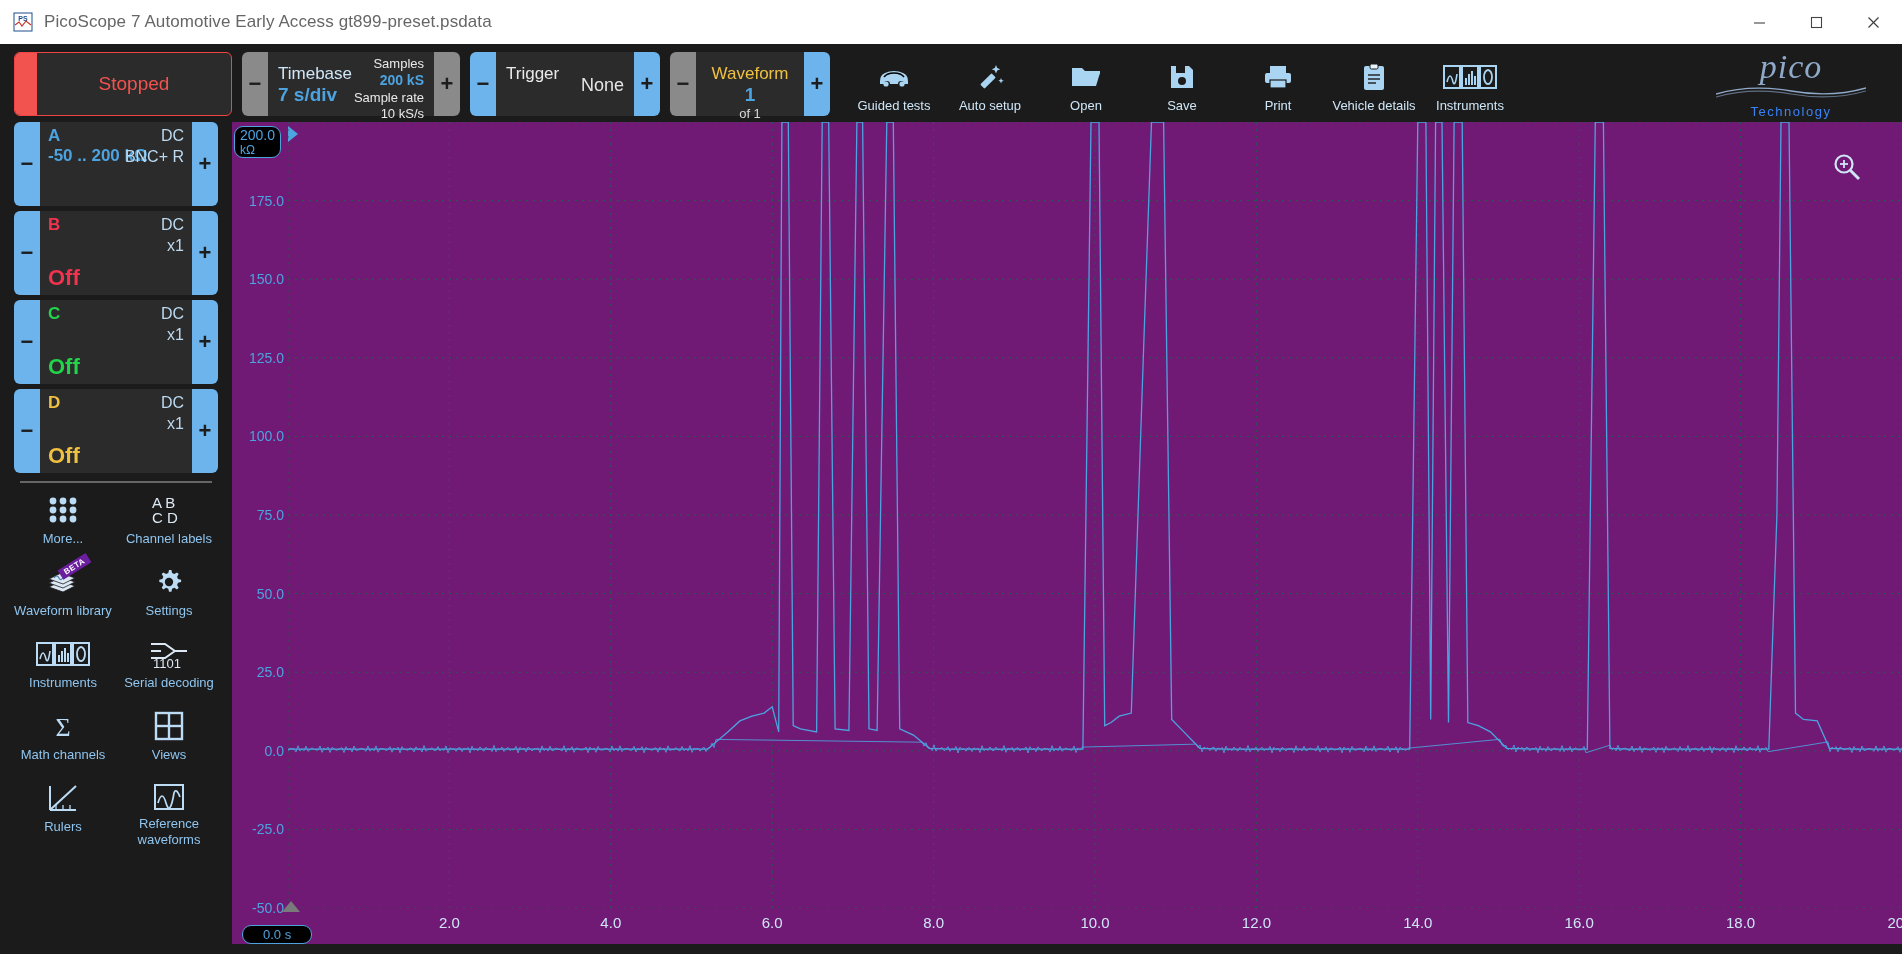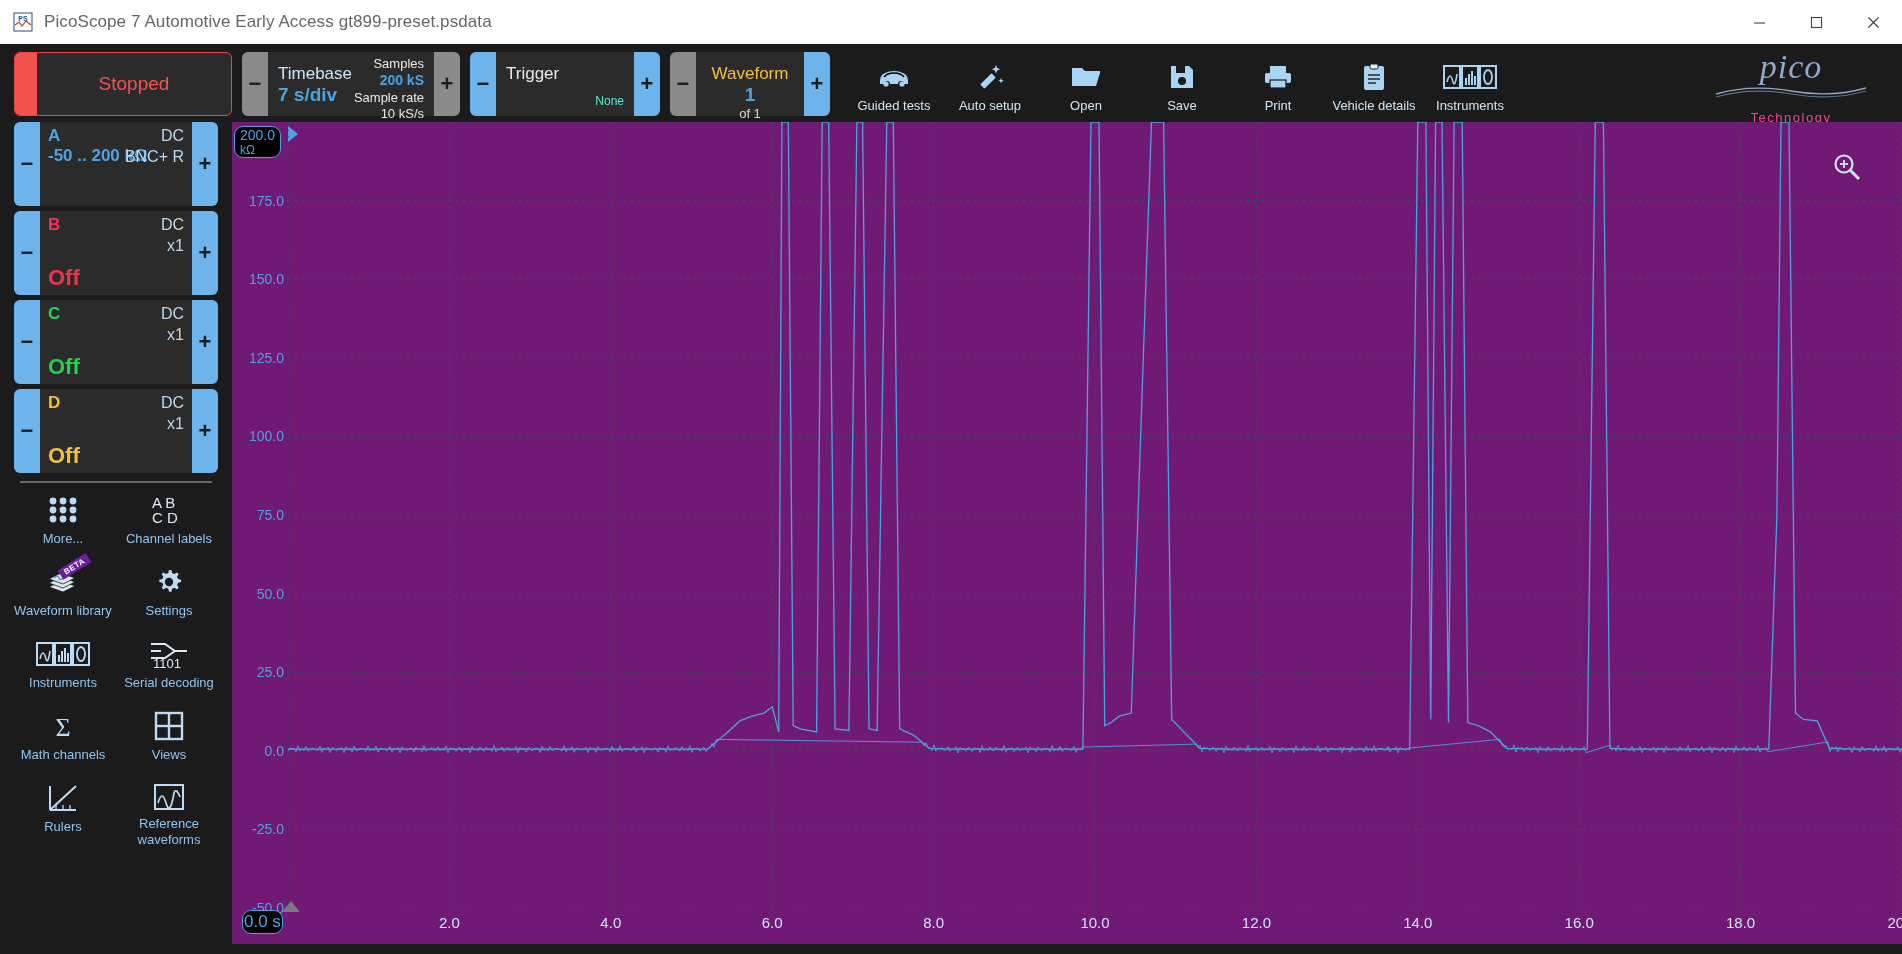--- a/index.html
+++ b/index.html
@@ -42,33 +42,33 @@
   .ctrl .c-title.blue{ color:#cfe6f7; }
   .ctrl .c-val{ font-size:19px; font-weight:bold; color:#4da3e0; margin-top:auto; }
   .ctrl .c-right{ position:absolute; right:10px; top:4px; text-align:right;
     line-height:1.25; }
   .ctrl .c-right .k{ font-size:13px; color:#e9e9e9; }
   .ctrl .c-right .v{ font-size:14px; font-weight:bold; color:#4da3e0; }
   .ctrl .cc{ text-align:center; width:100%; }
   .ctrl .cc .t{ font-size:17px; color:#f0c040; }
   .ctrl .cc .n{ font-size:19px; font-weight:bold; color:#4da3e0; }
   .ctrl .cc .o{ font-size:13px; color:#d8d8d8; }
-  .ctrl .tright{ position:absolute; right:10px; bottom:8px; font-size:12px;
-    color:#5eead4; }
+  .ctrl .tright{ position:absolute; right:10px; bottom:20px; font-size:18px;
+    color:#e5e5e5; }
 
   .tbtn{ width:96px; height:70px; display:flex; flex-direction:column;
     align-items:center; justify-content:flex-start; padding-top:6px; cursor:pointer; }
   .tbtn .ic{ height:38px; display:flex; align-items:center; justify-content:center; }
   .tbtn .lb{ font-size:13px; color:#cfe6f7; margin-top:3px; text-align:center;
     line-height:1.15; }
 
   .logo{ position:absolute; right:26px; top:6px; width:170px; text-align:center; }
   .logo .p{ font-size:34px; color:#8fa9c9; font-style:italic; letter-spacing:1px;
     font-family:"Liberation Serif", serif; line-height:1; }
-  .logo .t{ font-size:13px; color:#ec4899; letter-spacing:1.5px; margin-top:8px; }
+  .logo .t{ font-size:13px; color:#3b82f6; letter-spacing:1.5px; margin-top:2px; }
 
   
   .main{ flex:1; display:flex; }
 
   
   .sidebar{ width:232px; background:#1b1b1b; padding:0 0 0 0; }
   .chrow{ display:flex; height:84px; margin:0 14px 5px 14px; }
   .chrow .m,.chrow .p{ width:26px; background:#6cb4eb; display:flex;
     align-items:center; justify-content:center; font-size:22px; color:#1d1d1d;
     font-weight:bold; }
@@ -101,22 +101,22 @@
   .ytick{ position:absolute; right:4px; transform:translateY(-50%);
     font-size:14px; color:#4da3e0; text-align:right; white-space:nowrap; }
   .ytop{ position:absolute; left:2px; top:4px; border:1px solid #4da3e0;
     border-radius:9px; padding:0 5px; font-size:14px; color:#4da3e0;
     background:#000; }
   .ytop .u{ display:block; font-size:12px; text-align:left; }
   .plot{ position:absolute; left:56px; top:0; right:0; bottom:36px; }
   .xaxis{ position:absolute; left:56px; right:0; bottom:0; height:36px; }
   .xtick{ position:absolute; transform:translateX(-50%); font-size:15px;
     color:#cfe6f7; top:6px; }
-  .x0{ position:absolute; left:10px; bottom:10px; border:1px solid #4da3e0;
-    border-radius:9px; padding:1px 1px; font-size:17px; color:#4da3e0;
+  .x0{ position:absolute; left:10px; bottom:0; border:1px solid #4da3e0;
+    border-radius:9px; padding:1px 20px; font-size:13px; color:#4da3e0;
     background:#000; z-index:3; }
   .zoomicon{ position:absolute; right:40px; top:30px; cursor:pointer; }
   .marker{ position:absolute; left:50px; bottom:32px; width:0; height:0;
     border-left:9px solid transparent; border-right:9px solid transparent;
     border-bottom:11px solid #7a7a7a; }
   .tri-top{ position:absolute; left:56px; top:4px; width:0;height:0;
     border-top:8px solid transparent; border-bottom:8px solid transparent;
     border-left:10px solid #4da3e0; }
 
   .statusbar{ height:10px; background:#1b1b1b; }

